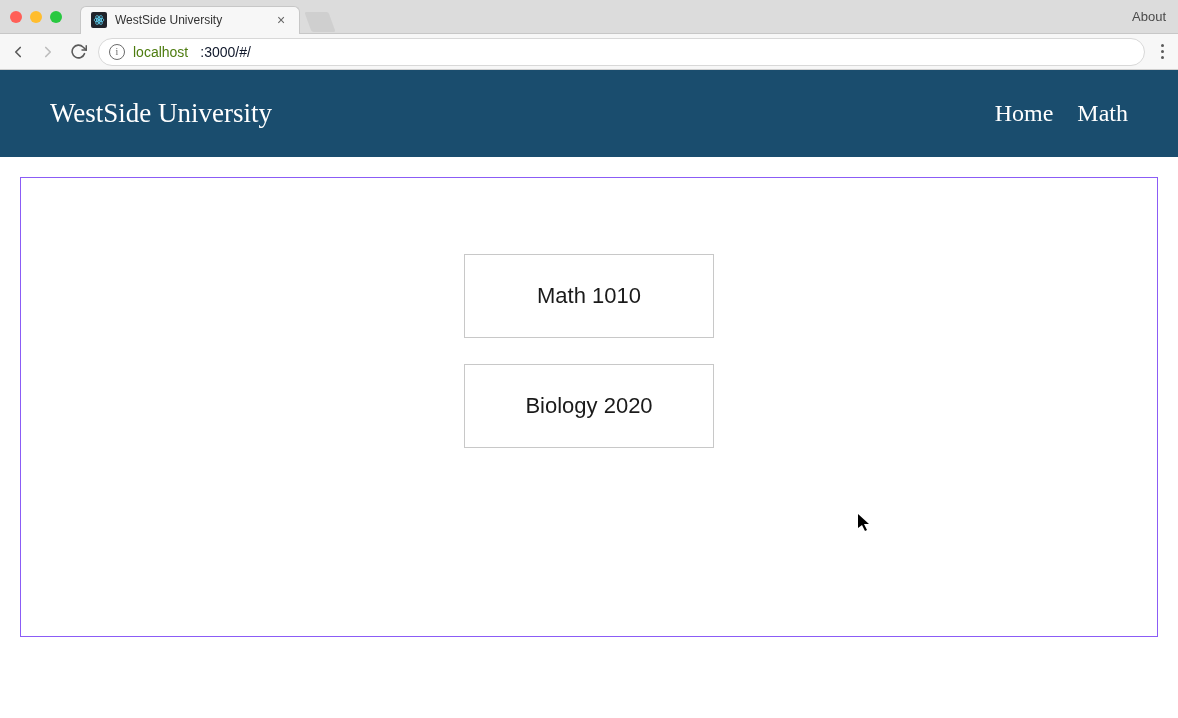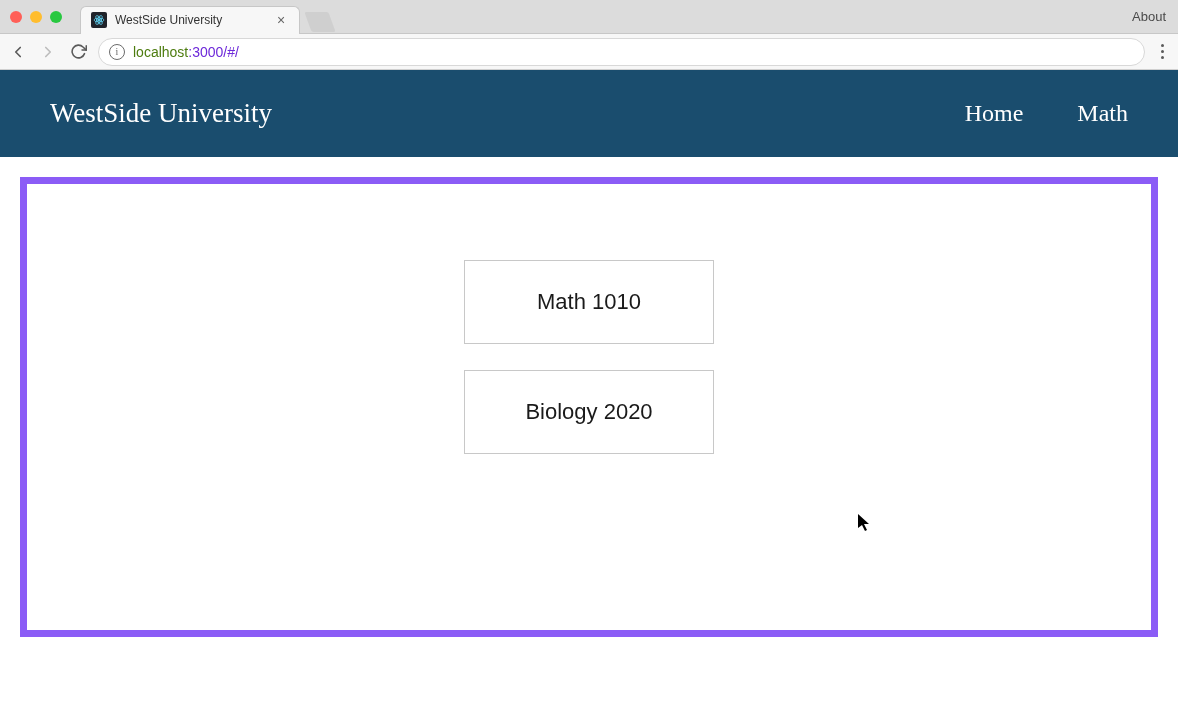--- a/index.html
+++ b/index.html
@@ -110,21 +110,21 @@
     }
     .info-icon {
       width: 16px; height: 16px;
       border: 1.5px solid #6b6b6b;
       border-radius: 50%;
       display: flex; align-items: center; justify-content: center;
       font-size: 10px; color: #6b6b6b;
       font-family: Georgia, serif;
     }
     .url-host { color: #4d7c0f; }
-    .url-path { color: #6d28d9; }
+    .url-path { color: #0f172a; padding-left: 12px; }
     .menu-dots {
       display: flex; flex-direction: column; gap: 3px;
       padding: 0 6px; cursor: pointer;
     }
     .menu-dots span {
       width: 3px; height: 3px; background: #5a5a5a; border-radius: 50%;
     }
 
     
     .app-header {
@@ -136,31 +136,31 @@
       padding: 0 50px;
       color: #fff;
       font-family: Georgia, "Times New Roman", serif;
     }
     .brand {
       font-size: 27px;
       font-weight: normal;
     }
     .nav-links {
       display: flex;
-      gap: 54px;
+      gap: 24px;
       font-size: 24px;
     }
     .nav-link { cursor: pointer; }
 
     
     .main-area {
       padding: 20px;
     }
     .content-box {
-      border: 7px solid #8b5cf6;
+      border: 1px solid #8b5cf6;
       min-height: 460px;
       display: flex;
       flex-direction: column;
       align-items: center;
       padding-top: 76px;
       gap: 26px;
     }
     .course-card {
       width: 250px;
       height: 84px;

